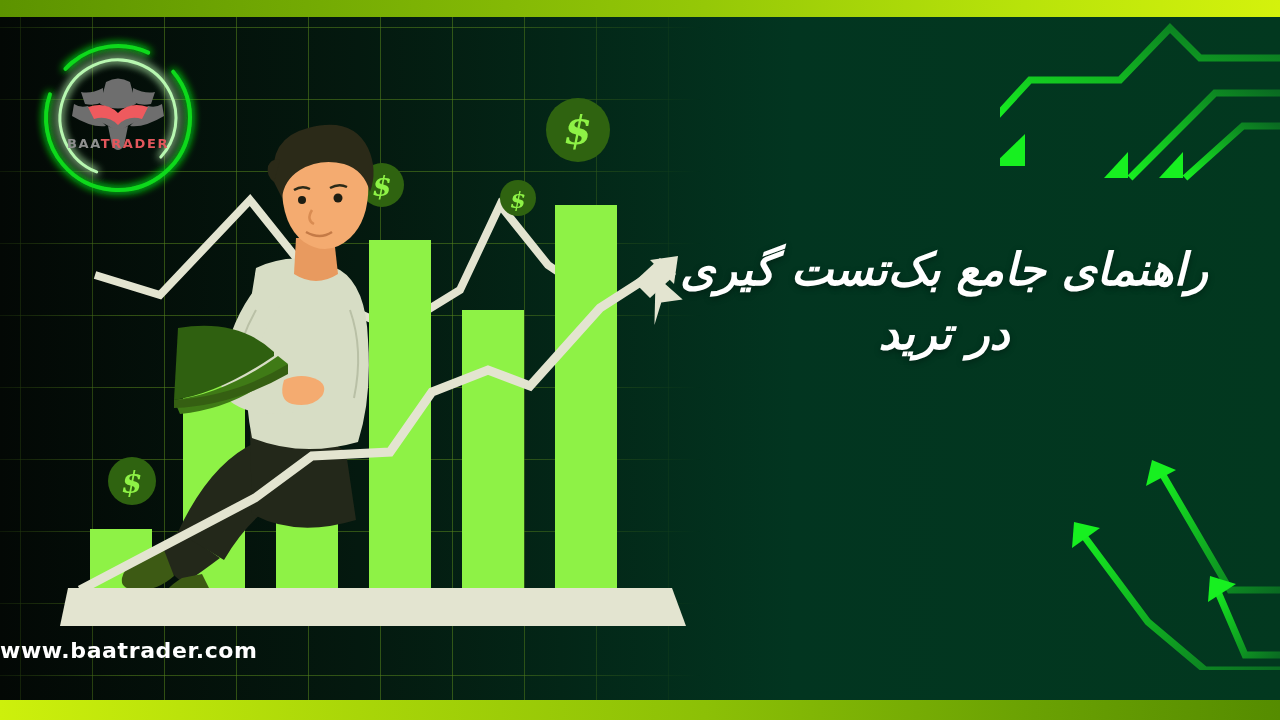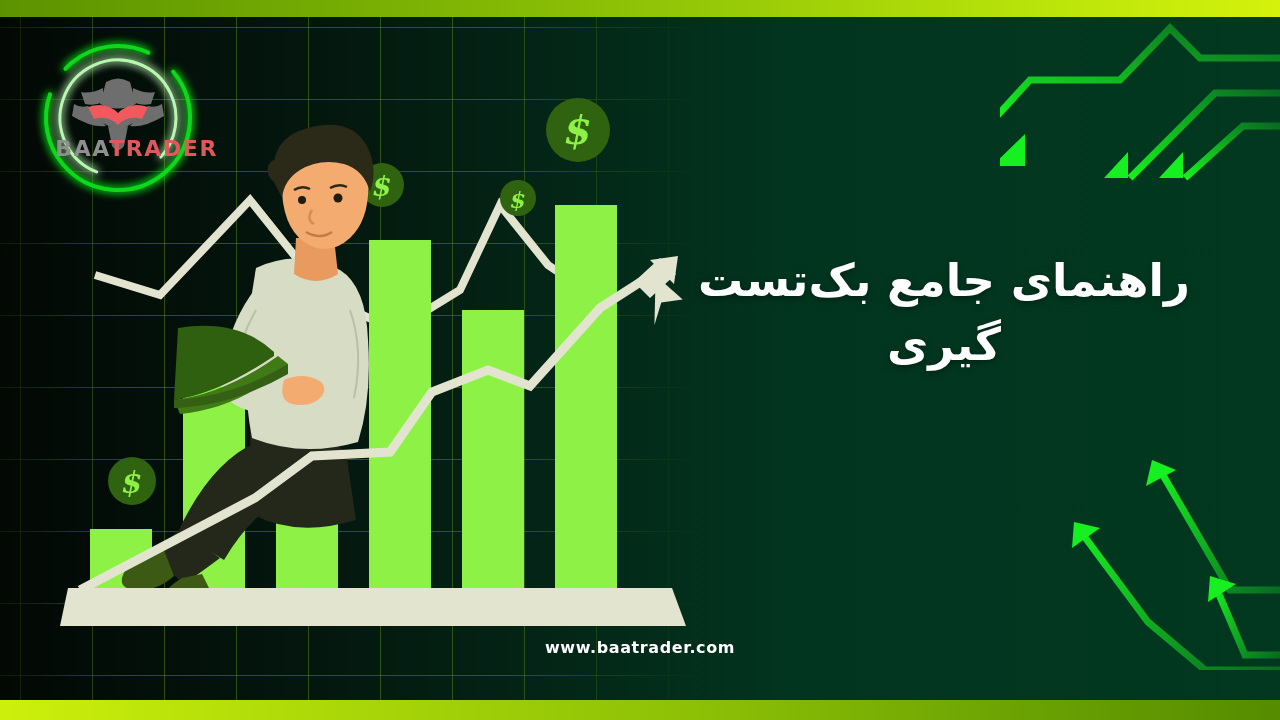--- a/index.html
+++ b/index.html
@@ -22,45 +22,45 @@
       linear-gradient(to right, rgba(86,132,28,.55) 1px, transparent 1px),
       linear-gradient(to bottom, rgba(86,132,28,.55) 1px, transparent 1px);
     background-size:72px 72px;background-position:20px 10px;
     -webkit-mask-image:linear-gradient(90deg,rgba(0,0,0,.25) 0%,#000 18%,#000 72%,transparent 100%);
             mask-image:linear-gradient(90deg,rgba(0,0,0,.25) 0%,#000 18%,#000 72%,transparent 100%);
   }
 
   
   .logo{position:absolute;left:18px;top:30px;width:200px;height:180px;z-index:25;}
   .logo svg{display:block;}
-  .logo-word{position:absolute;left:0;top:106px;width:200px;text-align:right;
-    font-size:22px;font-weight:700;letter-spacing:1.6px;}
+  .logo-word{position:absolute;left:0;top:106px;width:200px;text-align:center;
+    font-size:13px;font-weight:700;letter-spacing:1.6px;}
   .logo-word .baa{color:#8f8f8f;}
   .logo-word .trader{color:#e2575c;}
 
   
   .art{position:absolute;left:60px;top:60px;width:640px;height:570px;z-index:10;}
 
   
   .circuit{position:absolute;z-index:8;}
   .circuit-tr{right:0;top:18px;width:280px;height:210px;}
   .circuit-br{right:0;top:440px;width:250px;height:230px;}
 
   
   .copy{position:absolute;right:36px;top:236px;width:600px;text-align:center;z-index:30;}
   .headline{
     color:#ffffff;font-size:45px;font-weight:700;line-height:1.42;
-    margin:13px;letter-spacing:0;text-shadow:0 2px 6px rgba(0,0,0,.35);
+    margin:2px;letter-spacing:0;text-shadow:0 2px 6px rgba(0,0,0,.35);font-style:italic;
   }
   .subhead{
     margin:38px 0 0 0;color:#ffffff;font-size:19px;font-weight:700;line-height:1.6;
   }
   .site{
-    position:absolute;left:0;right:0;top:638px;text-align:center;z-index:30;
-    color:#ffffff;font-size:16px;font-weight:700;letter-spacing:.6px;
+    position:absolute;left:0;right:0;top:638px;text-align:left;z-index:30;
+    color:#ffffff;font-size:22px;font-weight:700;letter-spacing:.6px;
     direction:ltr;
   }
 </style>
 </head>
 <body>
 
 <div class="stage">
 
   <div class="grid"></div>
 
@@ -215,18 +215,19 @@
       <path d="M590 200 l28 -4 l-4 28 Z" fill="#e3e4d0"></path>
       <path d="M574 222 l26 -24 l16 16 l-26 24 Z" fill="#e3e4d0"></path>
     </g>
 
     <path d="M8 528 L612 528 L626 566 L0 566 Z" fill="#e3e4d0"></path>
   </svg>
 
   <div class="copy">
     <h1 class="headline">
       <span>راهنمای جامع بک‌تست گیری</span><br>
+      <span>در ترید</span>
     </h1>
   </div>
 
   <div class="site">www.baatrader.com</div>
 
 </div>
 
 </body></html>

